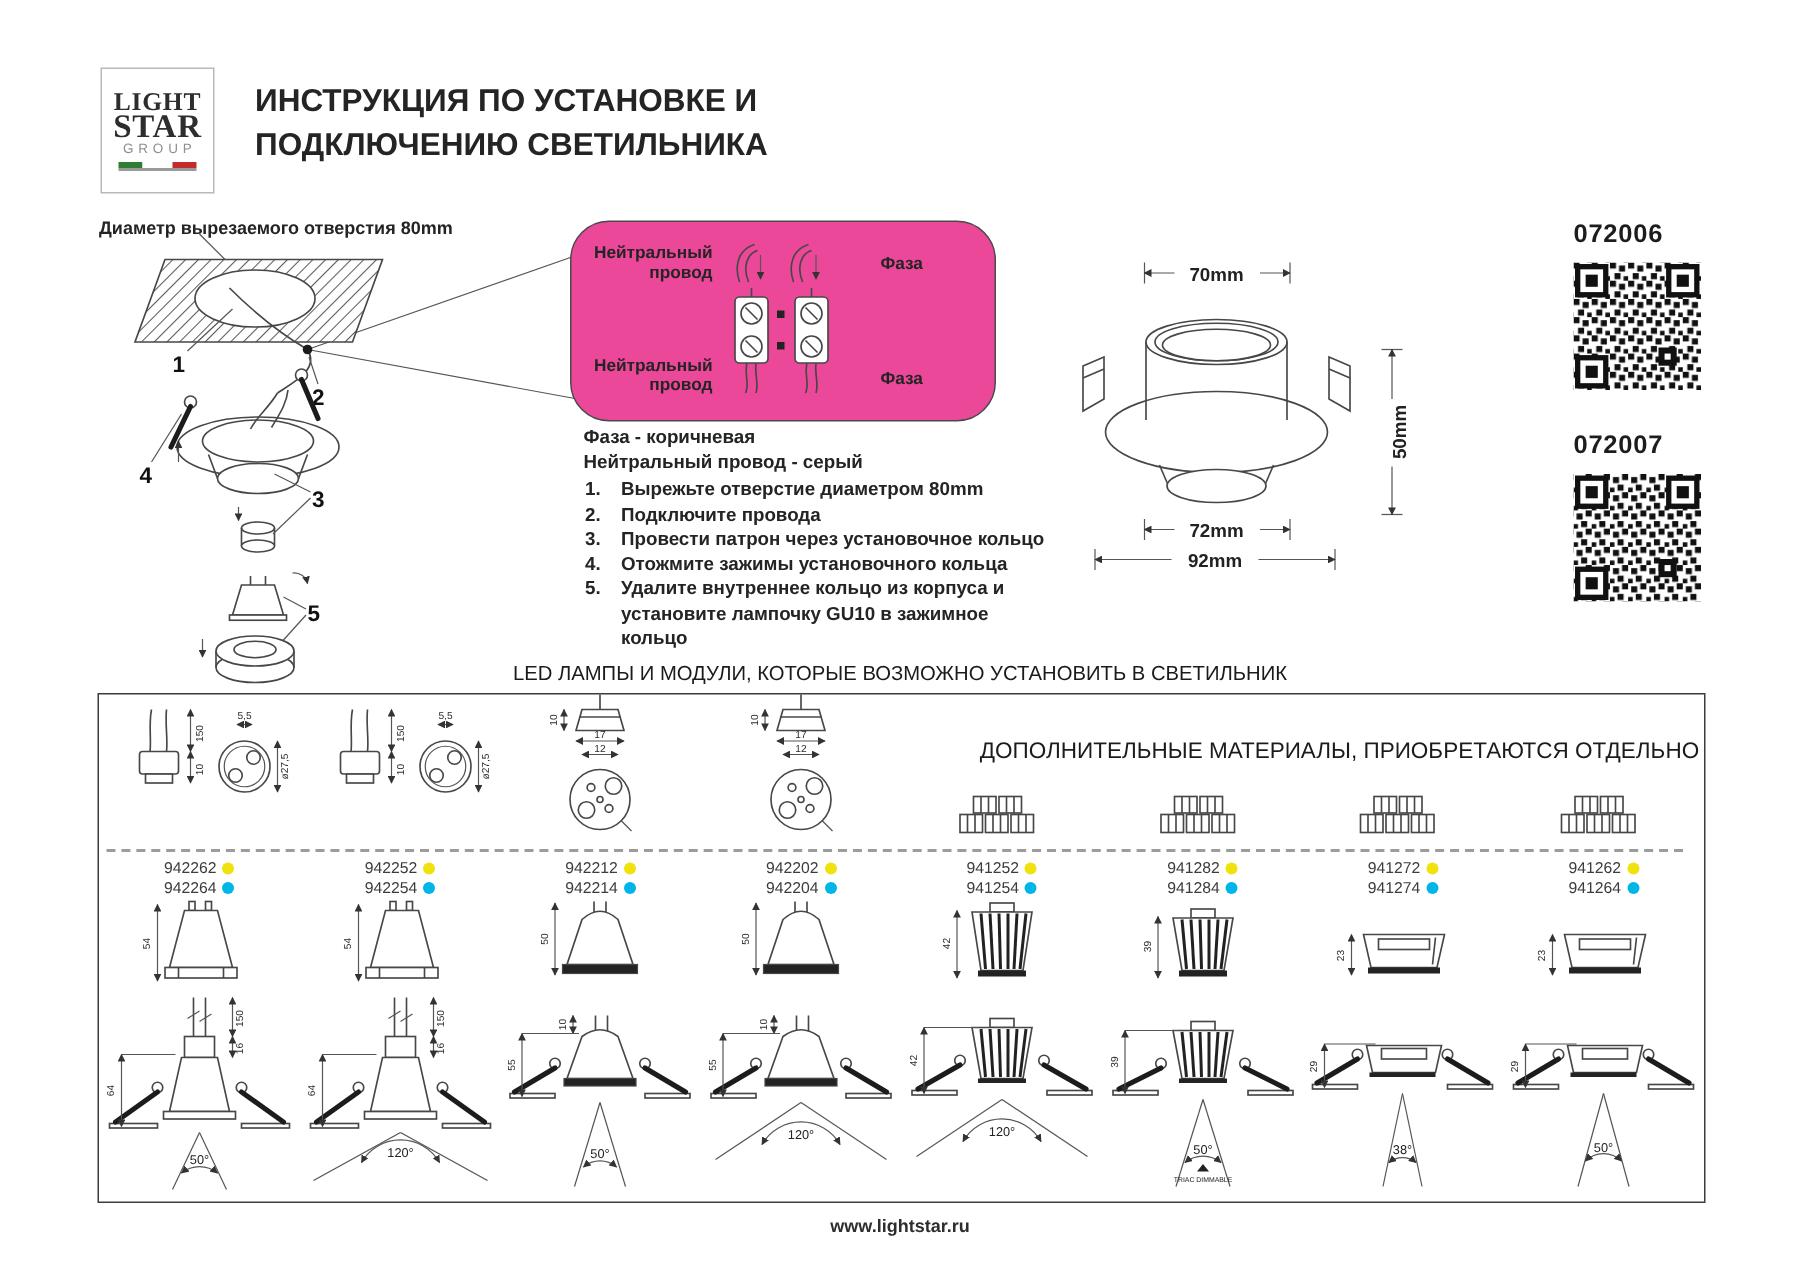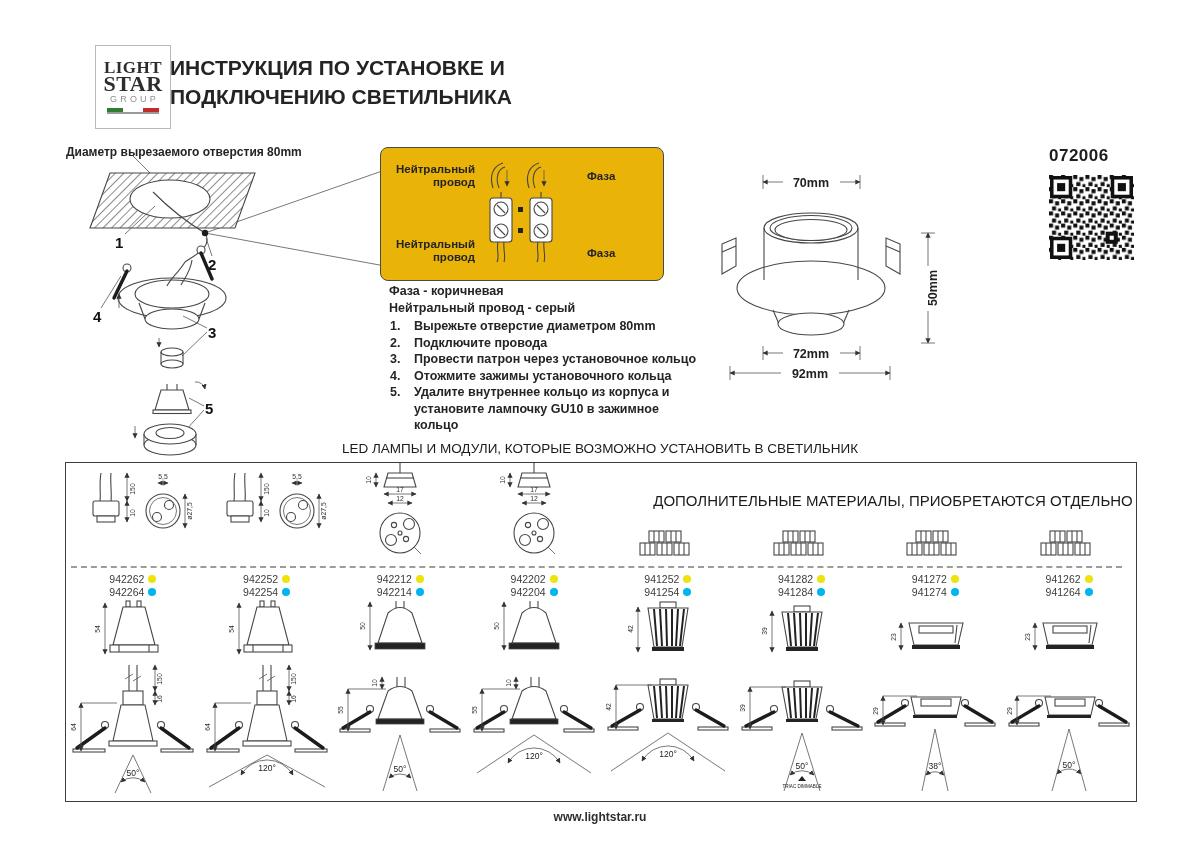--- a/index.html
+++ b/index.html
@@ -1,41 +1,41 @@
 <!DOCTYPE html>
 <html><head>
 <meta charset="utf-8">
 <style>
   html,body{margin:0;padding:0;background:#fff;font-family:"Liberation Sans",sans-serif;color:#222;}
   .page{position:relative;width:1200px;height:849px;background:#fff;overflow:hidden;}
 
   
   .logo{position:absolute;left:67px;top:45px;width:74px;height:82px;border:1px solid #b9b9b9;
-        display:flex;flex-direction:column;align-items:center;justify-content:center;background:#fff;margin-left:28px;}
+        display:flex;flex-direction:column;align-items:center;justify-content:center;background:#fff;}
   .logo .l1{font-family:"Liberation Serif",serif;font-weight:bold;font-size:17px;line-height:15px;color:#2d2d2d;letter-spacing:.5px;}
   .logo .l2{font-family:"Liberation Serif",serif;font-weight:bold;font-size:22px;line-height:17px;color:#2d2d2d;letter-spacing:.5px;}
   .logo .l3{font-size:9px;letter-spacing:3.2px;color:#8f8f8f;margin-top:2px;margin-left:3px;}
   .flag{display:flex;width:52px;height:4px;margin-top:4px;border-bottom:2px solid #9a9a9a;}
   .flag i{display:block;height:4px;}
   .flag .fg{width:16px;background:#2f7d33;}
   .flag .fw{width:20px;background:#fff;}
   .flag .fr{width:16px;background:#c22b2b;}
 
   .title{position:absolute;left:170px;top:53px;font-size:21px;font-weight:bold;line-height:29px;color:#242424;}
   .series{position:absolute;right:64px;top:57px;text-align:right;color:#242424;}
   .series .s1{font-size:16px;font-weight:bold;}
   .series .s2{font-size:21px;font-weight:bold;margin-top:7px;}
 
   
   .hole-label{position:absolute;left:66px;top:145px;font-size:12px;font-weight:bold;color:#242424;}
   .main-art{position:absolute;left:55px;top:148px;z-index:1;}
   .dim-art{position:absolute;left:690px;top:148px;}
 
   .bubble{position:absolute;left:380px;top:147px;width:282px;height:132px;border:1.6px solid #4a4a4a;
-          border-radius:8px;background:#eab308;z-index:2;}
+          border-radius:26px;background:#ec4899;z-index:2;}
   .bubble .lbl{position:absolute;font-size:11.5px;font-weight:bold;line-height:13px;color:#242424;}
   .nl-top{left:8px;top:15px;width:86px;text-align:right;}
   .ph-top{left:206px;top:22px;}
   .nl-bot{left:8px;top:90px;width:86px;text-align:right;}
   .ph-bot{left:206px;top:99px;}
   .wires-top{position:absolute;left:100px;top:8px;}
   .terminal{position:absolute;left:86px;top:44px;}
 
   .wire-colors{position:absolute;left:389px;top:283px;font-size:12.5px;font-weight:bold;line-height:17px;color:#242424;z-index:2;}
   .steps{position:absolute;left:388px;top:318px;width:318px;font-size:12.5px;font-weight:bold;line-height:16.5px;
@@ -299,20 +299,43 @@
           <rect x="64.5" y="4.5" width="15" height="15" fill="#fff"></rect>
           <rect x="68" y="8" width="8" height="8" fill="#111"></rect>
         </g>
       <g>
           <rect x="1" y="61" width="22" height="22" fill="#111"></rect>
           <rect x="4.5" y="64.5" width="15" height="15" fill="#fff"></rect>
           <rect x="8" y="68" width="8" height="8" fill="#111"></rect>
         </g>
     </svg>
   </div>
+  <div class="product p2">
+    <div class="pcode">072007</div>
+    <svg class="qr" viewBox="0 0 84 84">
+      <rect x="0" y="0" width="84" height="84" fill="url(#qrn)" transform="translate(84,0) scale(-1,1)"></rect>
+      <rect x="56" y="56" width="12" height="12" fill="#111"></rect>
+        <rect x="60" y="60" width="4" height="4" fill="#fff"></rect>
+      <g>
+          <rect x="1" y="1" width="22" height="22" fill="#111"></rect>
+          <rect x="4.5" y="4.5" width="15" height="15" fill="#fff"></rect>
+          <rect x="8" y="8" width="8" height="8" fill="#111"></rect>
+        </g>
+      <g>
+          <rect x="61" y="1" width="22" height="22" fill="#111"></rect>
+          <rect x="64.5" y="4.5" width="15" height="15" fill="#fff"></rect>
+          <rect x="68" y="8" width="8" height="8" fill="#111"></rect>
+        </g>
+      <g>
+          <rect x="1" y="61" width="22" height="22" fill="#111"></rect>
+          <rect x="4.5" y="64.5" width="15" height="15" fill="#fff"></rect>
+          <rect x="8" y="68" width="8" height="8" fill="#111"></rect>
+        </g>
+    </svg>
+  </div>
 
   
   <div class="led-header">LED ЛАМПЫ И МОДУЛИ, КОТОРЫЕ ВОЗМОЖНО УСТАНОВИТЬ В СВЕТИЛЬНИК</div>
 
   <div class="led-box">
     <div class="dash"></div>
     <div class="extra">ДОПОЛНИТЕЛЬНЫЕ МАТЕРИАЛЫ, ПРИОБРЕТАЮТСЯ ОТДЕЛЬНО</div>
 
     <div class="col">
       <div class="zone-icon">

